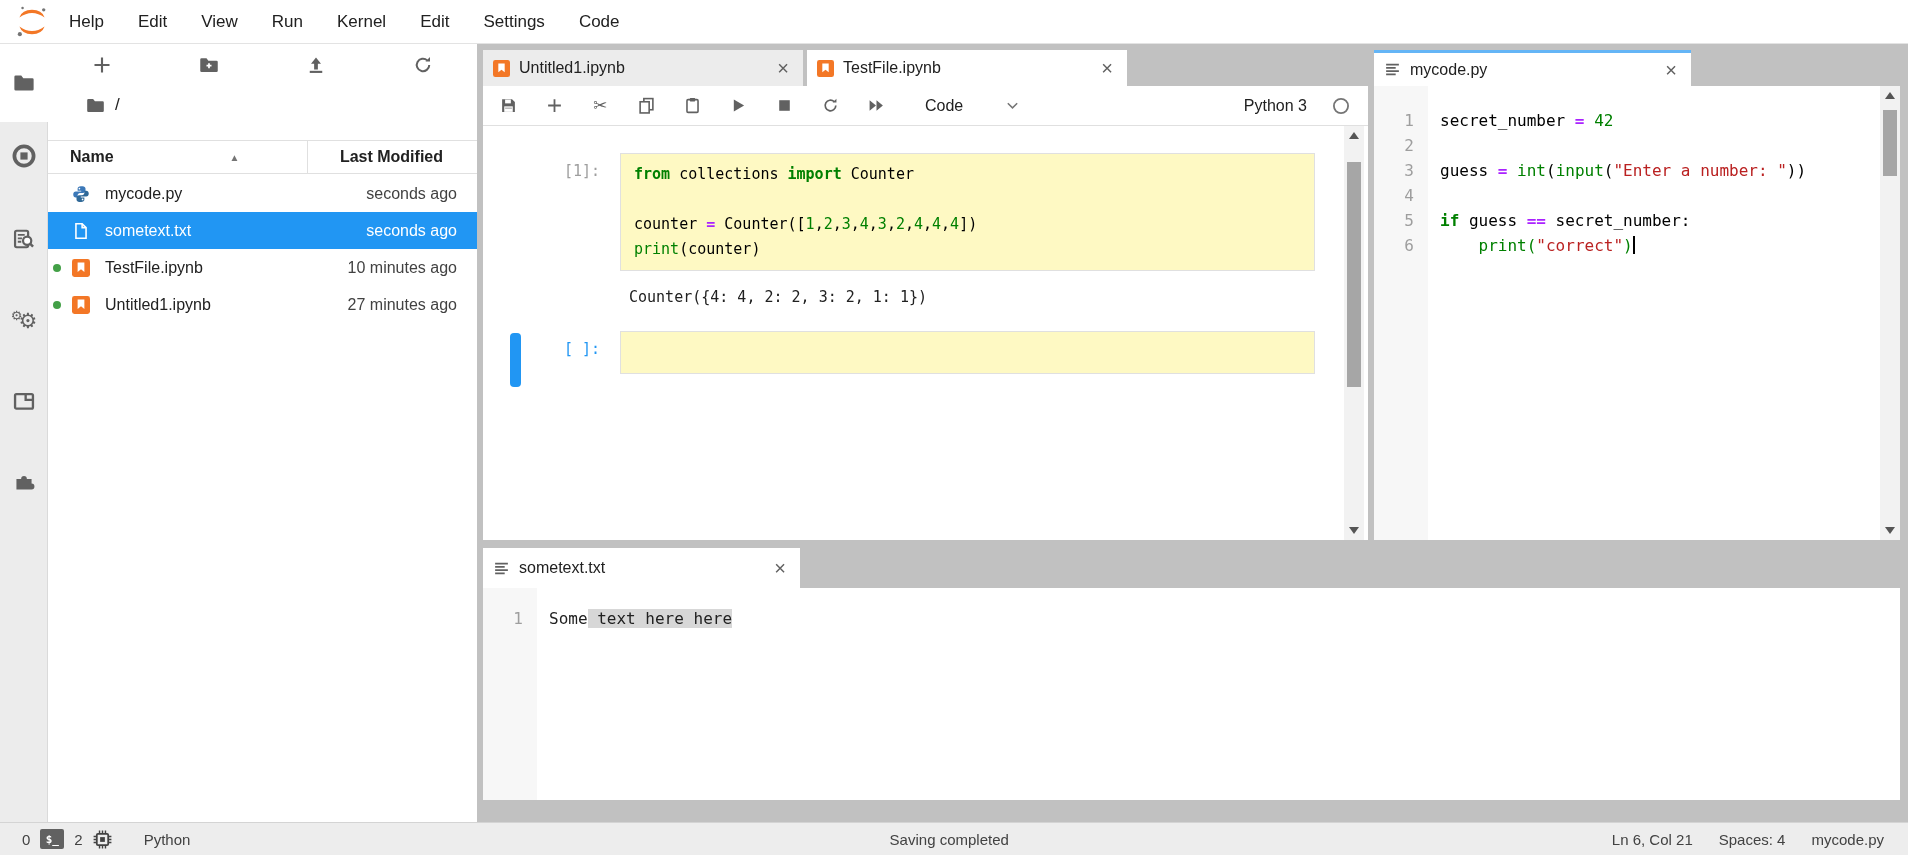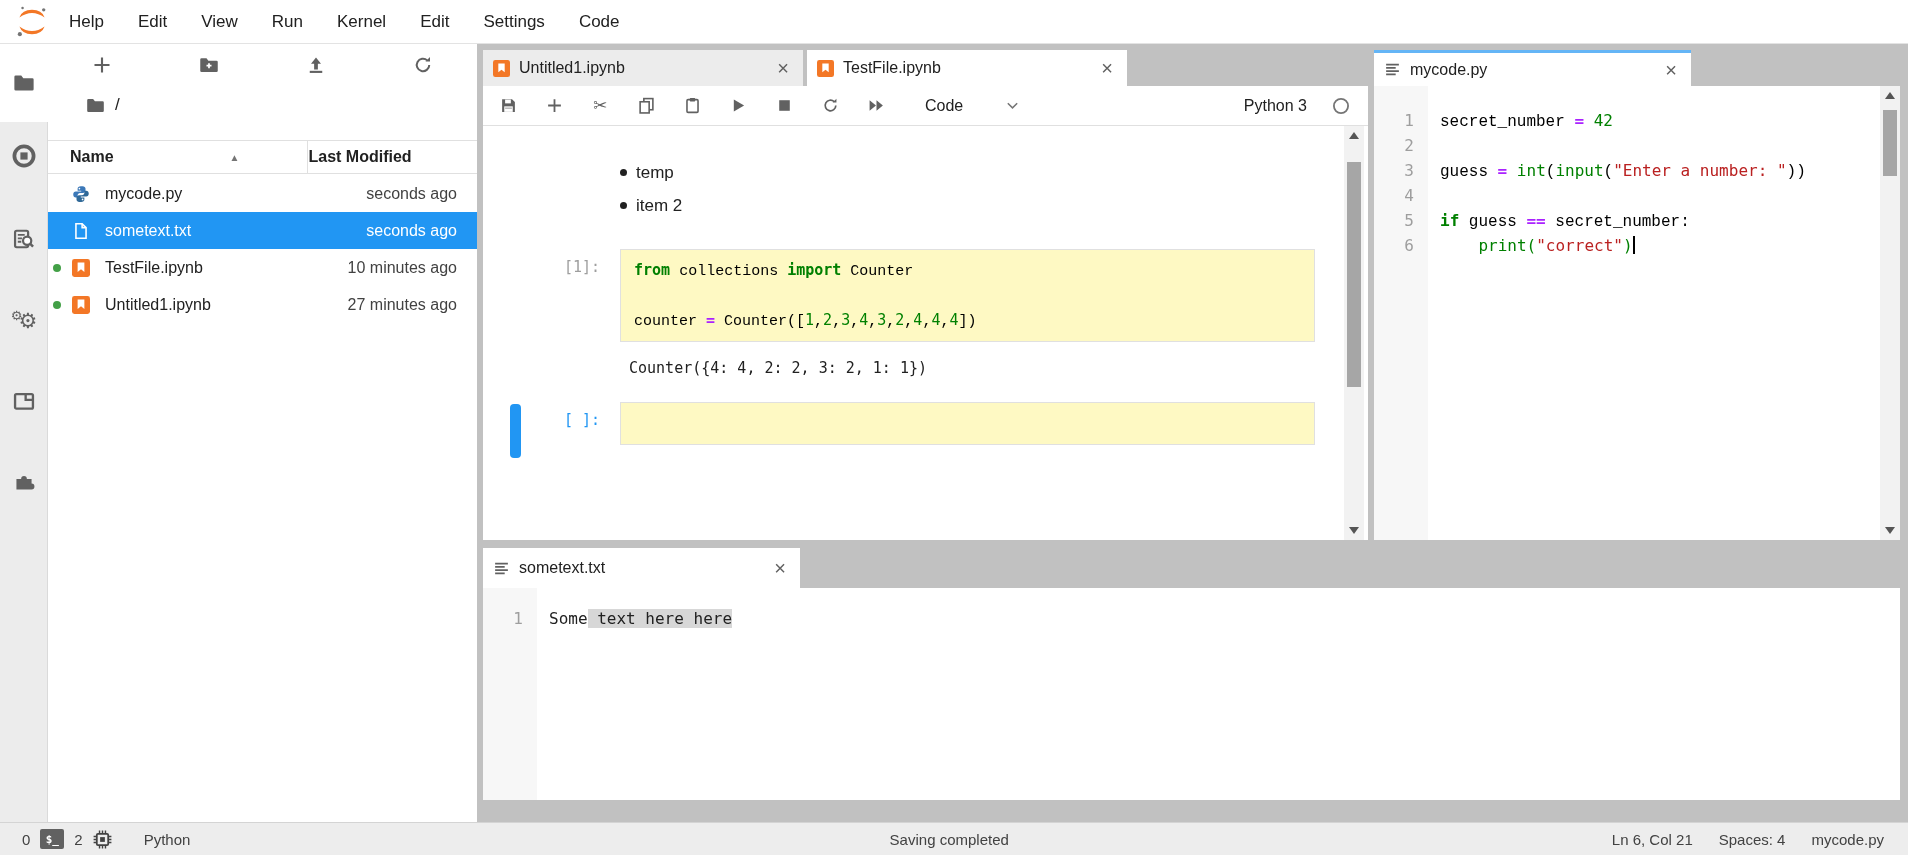--- a/index.html
+++ b/index.html
@@ -32,21 +32,21 @@
   #fb-toolbar { position:absolute; left:0; top:0; width:100%; height:42px; display:flex; }
   #fb-toolbar .fb-btn { flex:1; display:flex; align-items:center; justify-content:center; cursor:pointer; }
   #fb-crumbs { position:absolute; left:0; top:42px; width:100%; height:38px; display:flex; align-items:center; padding-left:38px; }
   #fb-crumbs .slash { font-size:17px; margin-left:10px; color:#212121; }
   #fb-header { position:absolute; left:0; top:96px; width:100%; height:34px;
     border-top:1px solid #e0e0e0; border-bottom:1px solid #e0e0e0; display:flex; align-items:center;
     font-weight:bold; font-size:16px; }
   #fb-header .h-name { margin-left:22px; }
   #fb-header .sort-tri { margin-left:116px; color:#757575; font-size:10px; }
   #fb-header .h-sep { width:1px; height:32px; background:#e0e0e0; margin-left:68px; }
-  #fb-header .h-mod { flex:1; text-align:left; padding-right:34px; }
+  #fb-header .h-mod { flex:1; text-align:right; padding-right:34px; }
   #fb-rows { position:absolute; left:0; top:131px; width:100%; }
   .fb-row { height:37px; display:flex; align-items:center; font-size:16px; color:#212121; cursor:pointer; }
   .fb-row.sel { background:#2196f3; color:#fff; }
   .run-dot { width:8px; height:8px; border-radius:50%; background:#43a047; margin-left:5px; flex:0 0 8px; }
   .run-dot.off { visibility:hidden; }
   .f-icon { width:18px; height:18px; margin-left:11px; flex:0 0 18px; }
   .f-name { margin-left:15px; flex:1; white-space:nowrap; }
   .f-time { text-align:right; padding-right:20px; color:#424242; white-space:nowrap; }
   .fb-row.sel .f-time { color:#fff; }
 
@@ -130,21 +130,21 @@
   #sb-msg { position:absolute; left:50%; transform:translateX(-54%); color:#424242; }
   #sb-right { margin-left:auto; display:flex; gap:26px; margin-right:24px; }
   #sb-right span { cursor:pointer; }
 
   
   .tok-k { color:#008000; font-weight:bold; }
   .tok-b { color:#008000; }
   .tok-o { color:#aa22ff; font-weight:bold; }
   .tok-n { color:#008000; }
   .tok-s { color:#ba2121; }
-  .tok-d { color:#000;font-family:Liberation Mono, monospace; }
+  .tok-d { color:#000; }
   .tok-c { display:inline-block; width:2px; height:18px; background:#000; vertical-align:-3px; }
 </style>
 </head>
 <body>
 
 <div id="menubar">
   <svg id="logo" viewBox="0 0 40 40">
     <path d="M6 25 Q20 35 34 25 Q31 33.5 20 33.5 Q9 33.5 6 25 Z" fill="#f37726"></path>
     <path d="M6 15 Q20 5 34 15 Q31 6.5 20 6.5 Q9 6.5 6 15 Z" fill="#f37726"></path>
     <circle cx="9.5" cy="4.5" r="1.4" fill="#757575"></circle>
@@ -367,30 +367,27 @@
       <span class="spacer"></span>
       <span id="kernel-name">Python 3</span>
       <span id="kernel-status">
         <svg width="18" height="18" viewBox="0 0 16 16">
             <circle cx="8" cy="8" r="6.3" fill="none" stroke="#757575" stroke-width="1.6"></circle>
           </svg>
       </span>
     </div>
 
     <div id="nb-content">
-      <ul id="md-cell">
-        <li>temp</li>
-        <li>item 2</li>
-      </ul>
       <div class="cell-row" id="code-cell-row">
         <div class="prompt mono">[1]:</div>
         <div class="cell-box">
           <div class="code-line mono"><span class="tok-k">from</span><span class="tok-d"> collections </span><span class="tok-k">import</span><span class="tok-d"> Counter</span></div>
           <div class="code-line mono"></div>
           <div class="code-line mono"><span class="tok-d">counter </span><span class="tok-o">=</span><span class="tok-d"> Counter([</span><span class="tok-n">1</span><span class="tok-d">,</span><span class="tok-n">2</span><span class="tok-d">,</span><span class="tok-n">3</span><span class="tok-d">,</span><span class="tok-n">4</span><span class="tok-d">,</span><span class="tok-n">3</span><span class="tok-d">,</span><span class="tok-n">2</span><span class="tok-d">,</span><span class="tok-n">4</span><span class="tok-d">,</span><span class="tok-n">4</span><span class="tok-d">,</span><span class="tok-n">4</span><span class="tok-d">])</span></div>
+          <div class="code-line mono"><span class="tok-b">print</span><span class="tok-d">(counter)</span></div>
         </div>
       </div>
       <div id="nb-output" class="mono">Counter({4: 4, 2: 2, 3: 2, 1: 1})</div>
       <div class="cell-row" id="empty-cell-row">
         <div id="collapser"></div>
         <div class="prompt blue mono">[ ]:</div>
         <div class="cell-box"></div>
       </div>
       <div class="vscroll" id="nb-scroll">
         <span class="arr up" style="top:6px;"></span>

